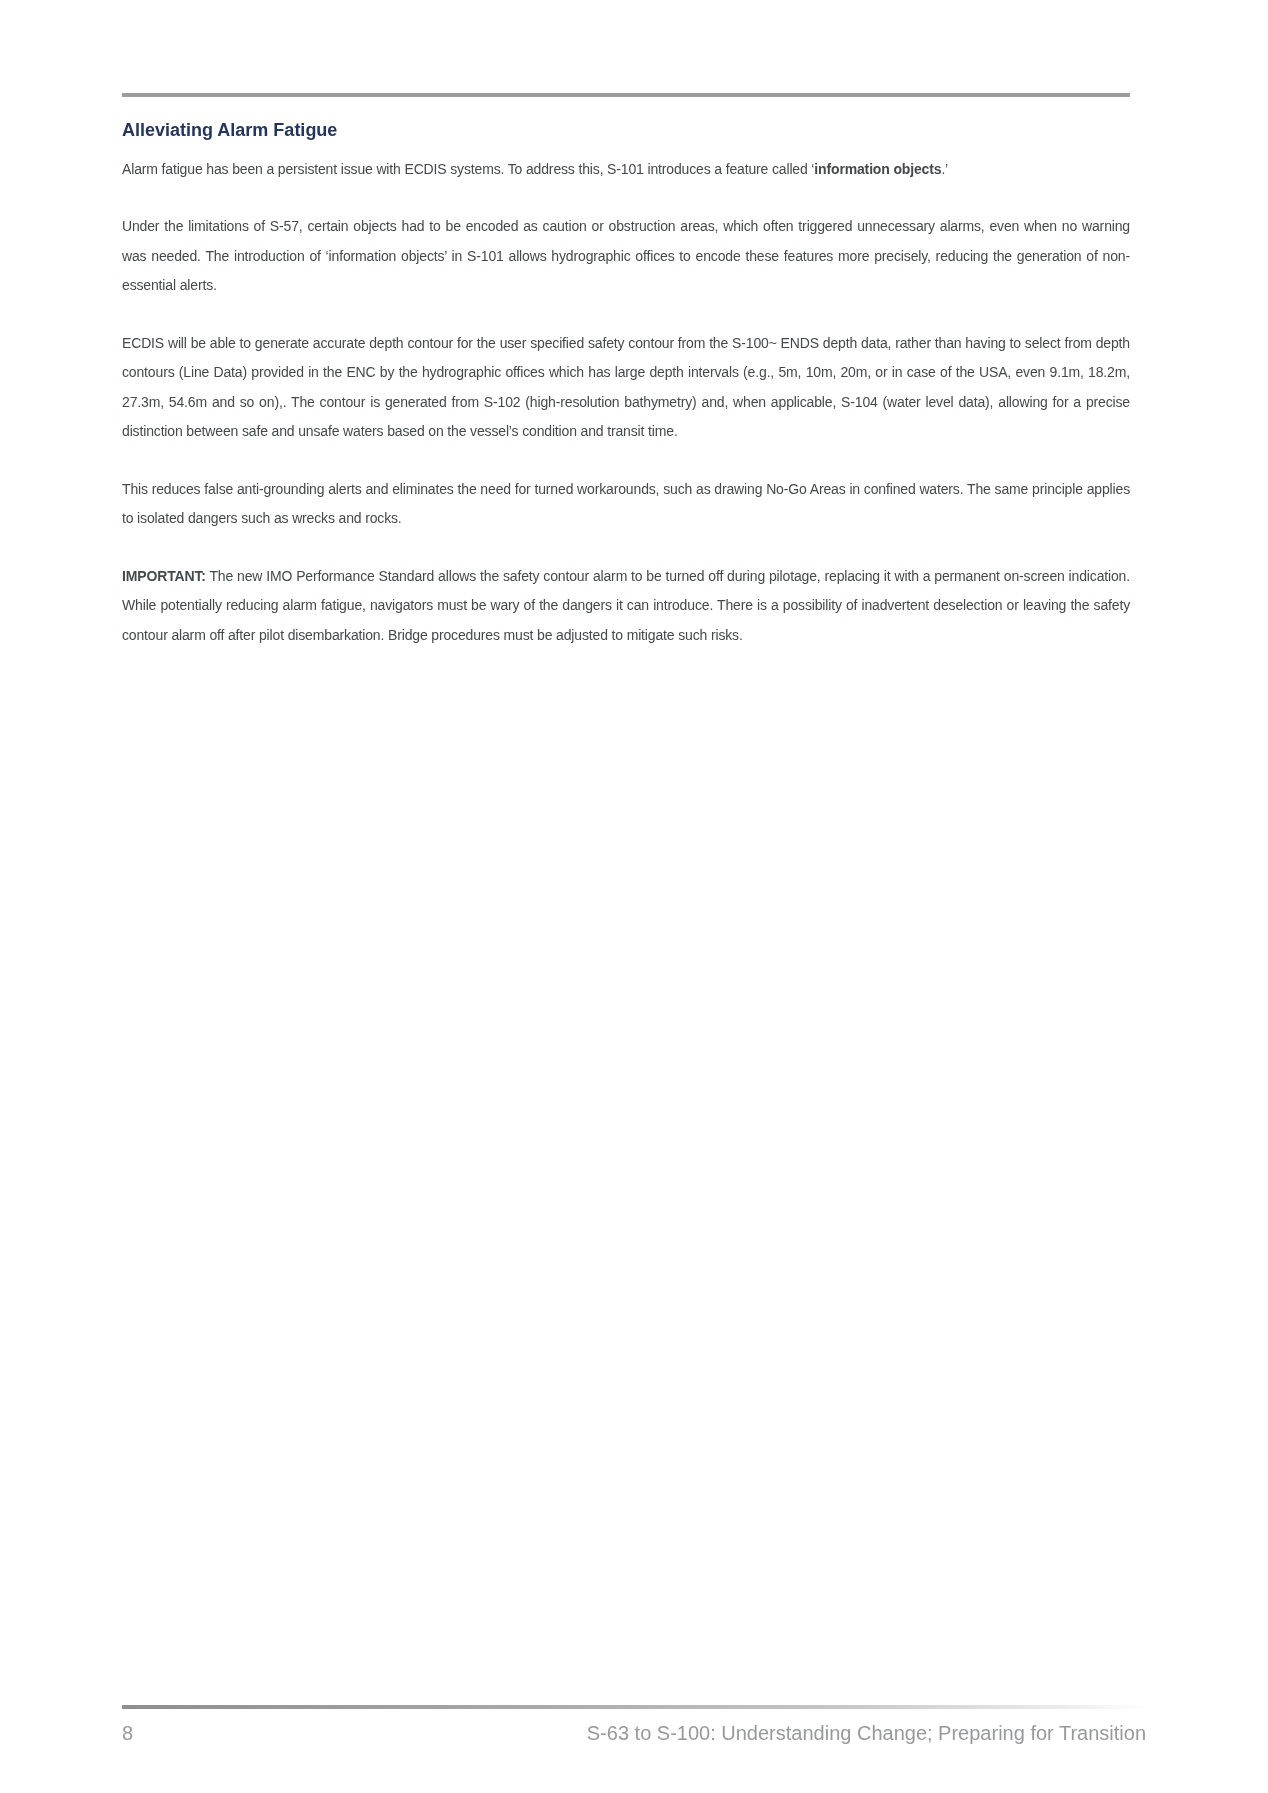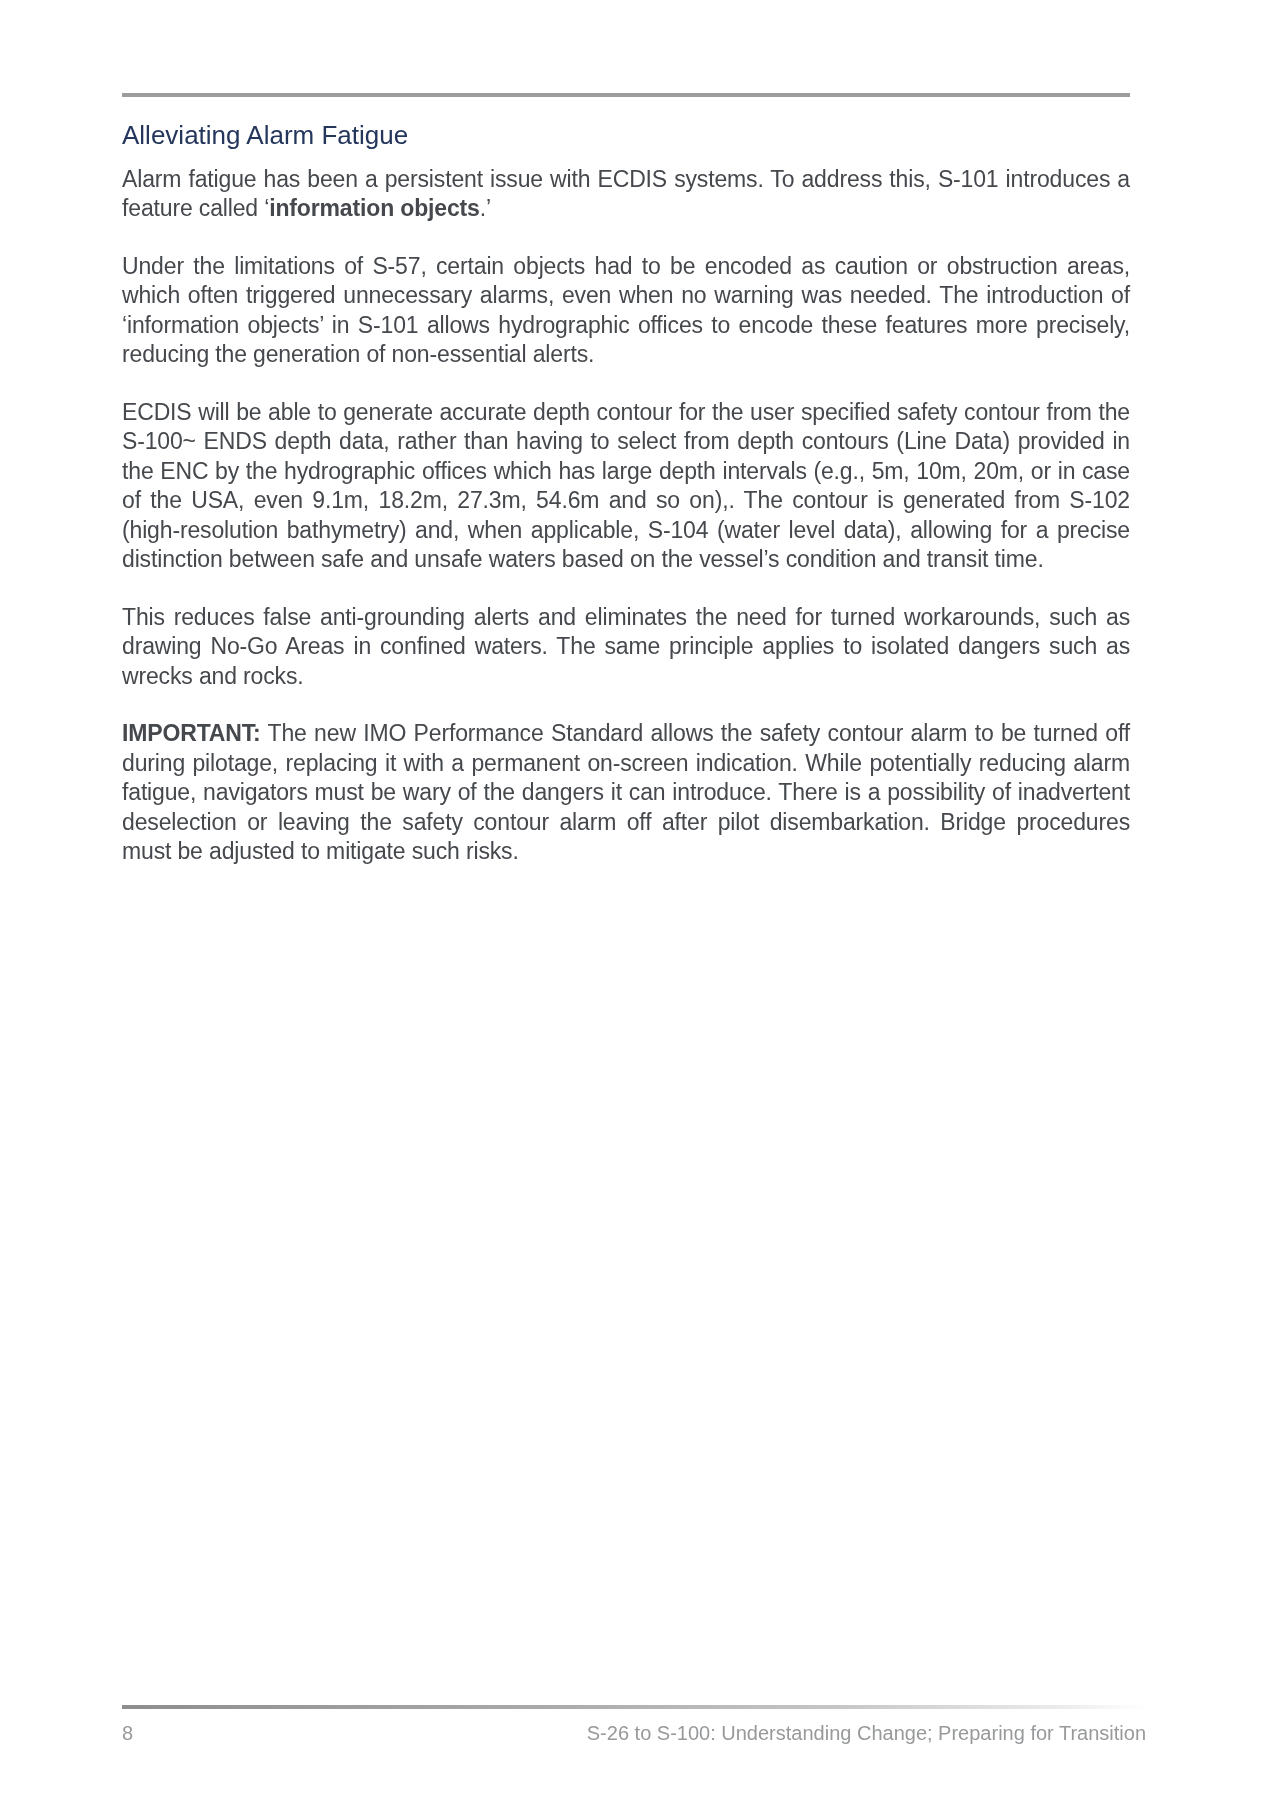--- a/index.html
+++ b/index.html
@@ -24,28 +24,28 @@
     left:122px;
     top:93px;
     width:1008px;
   }
   .top-rule{
     height:4px;
     background:var(--top-rule);
   }
   .heading{
     margin:22px 0 0 0;
-    font-size:26px;
+    font-size:18px;
     line-height:1.25;
-    font-weight:400;
+    font-weight:700;
     color:var(--heading);
   }
   .paras p{
     margin:28px 0 0 0;
-    font-size:23px;
+    font-size:14px;
     line-height:29.5px;
     letter-spacing:-0.15px;
     color:var(--body-text);
     text-align:justify;
   }
   .paras p:first-child{
     margin-top:13px;
   }
   .paras b{
     font-weight:700;
@@ -86,17 +86,17 @@
         <p><span>ECDIS will be able to generate accurate depth contour for the user specified safety contour from the S-100~ ENDS depth data, rather than having to select from depth contours (Line Data) provided in the ENC by the hydrographic offices which has large depth intervals (e.g., 5m, 10m, 20m, or in case of the USA, even 9.1m, 18.2m, 27.3m, 54.6m and so on),. The contour is generated from S-102 (high-resolution bathymetry) and, when applicable, S-104 (water level data), allowing for a precise distinction between safe and unsafe waters based on the vessel’s condition and transit time.</span></p>
         <p><span>This reduces false anti-grounding alerts and eliminates the need for turned workarounds, such as drawing No-Go Areas in confined waters. The same principle applies to isolated dangers such as wrecks and rocks.</span></p>
         <p><b>IMPORTANT:</b><span> The new IMO Performance Standard allows the safety contour alarm to be turned off during pilotage, replacing it with a permanent on-screen indication. While potentially reducing alarm fatigue, navigators must be wary of the dangers it can introduce. There is a possibility of inadvertent deselection or leaving the safety contour alarm off after pilot disembarkation. Bridge procedures must be adjusted to mitigate such risks.</span></p>
       </div>
   </div>
 
   <div class="footer">
     <div class="footer-rule"></div>
     <div class="footer-row">
       <span>8</span>
-      <span>S-26 to S-100: Understanding Change; Preparing for Transition</span>
+      <span>S-63 to S-100: Understanding Change; Preparing for Transition</span>
     </div>
   </div>
 
 </div>
 
 </body></html>

